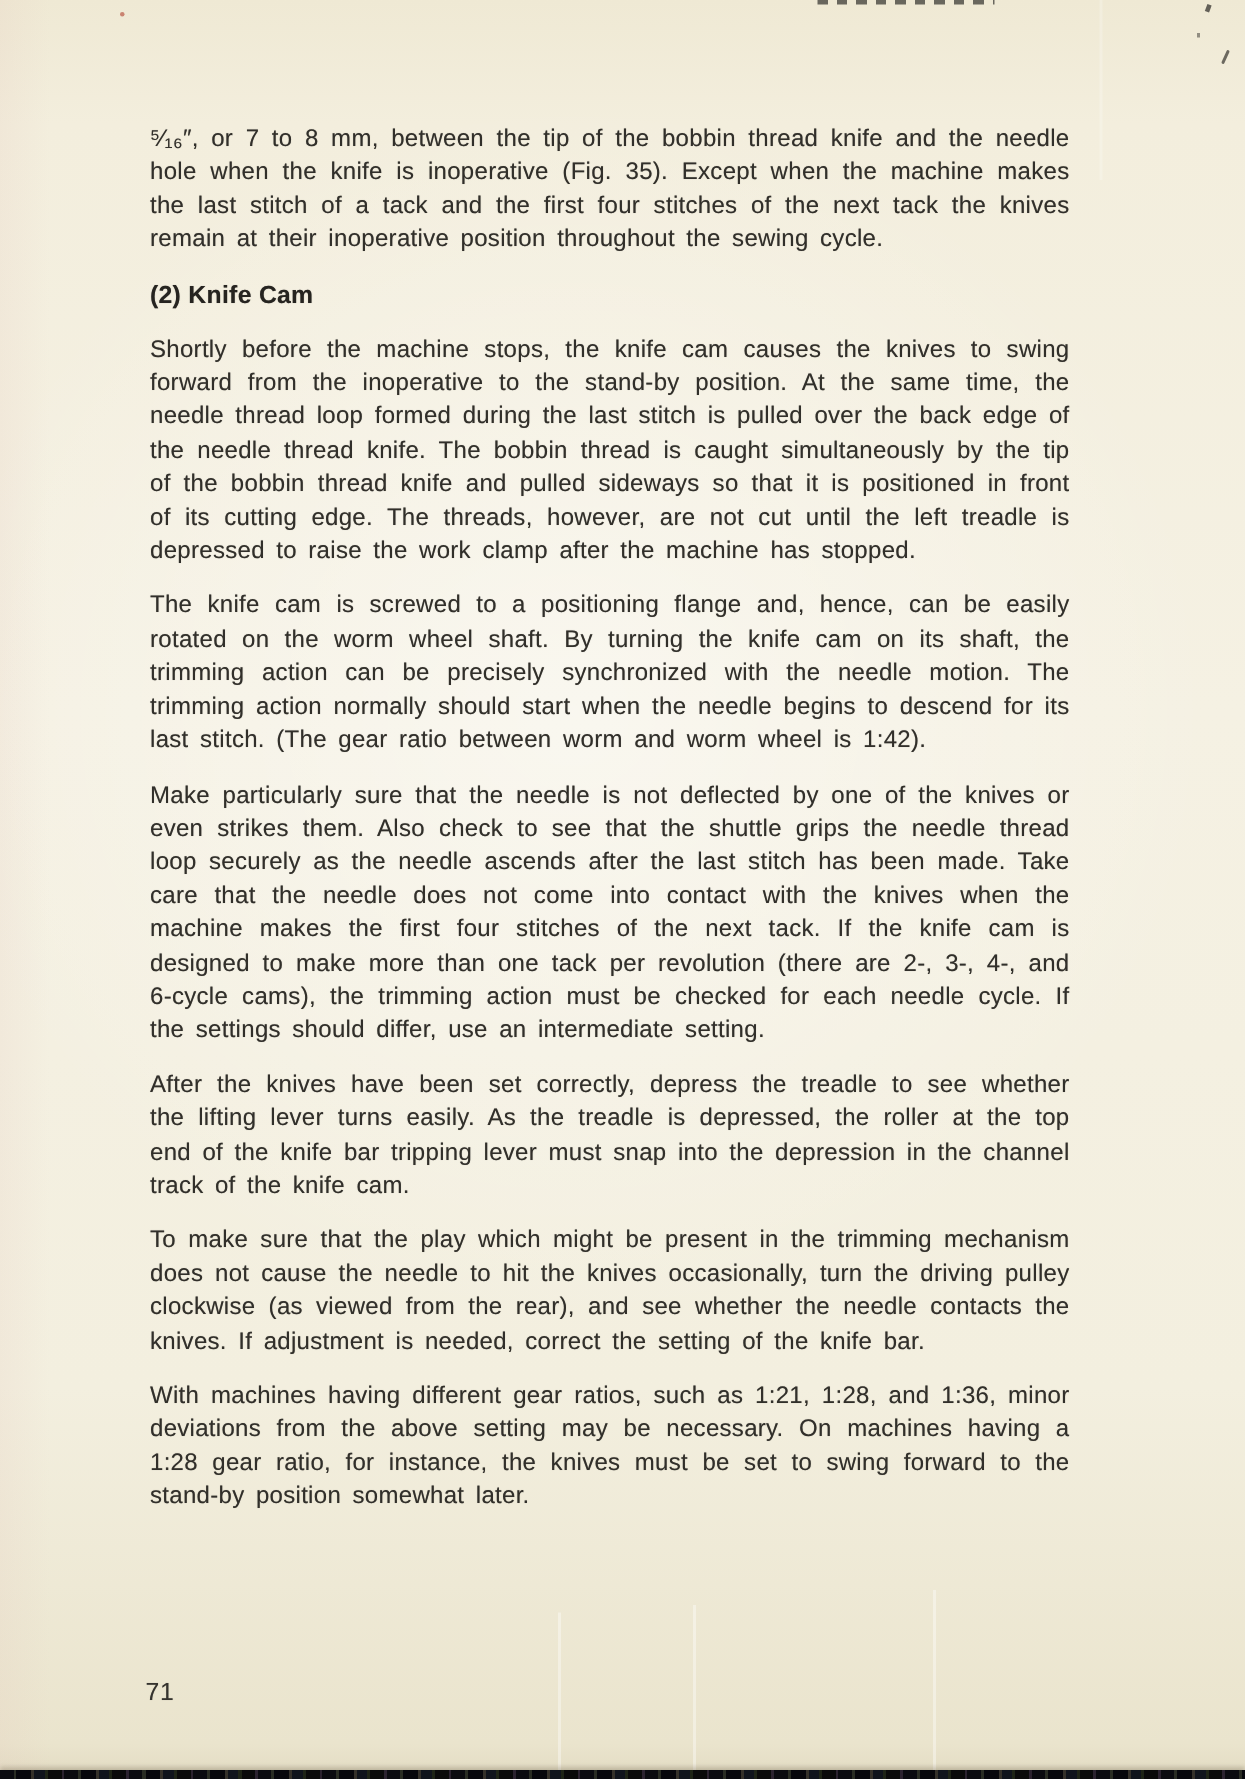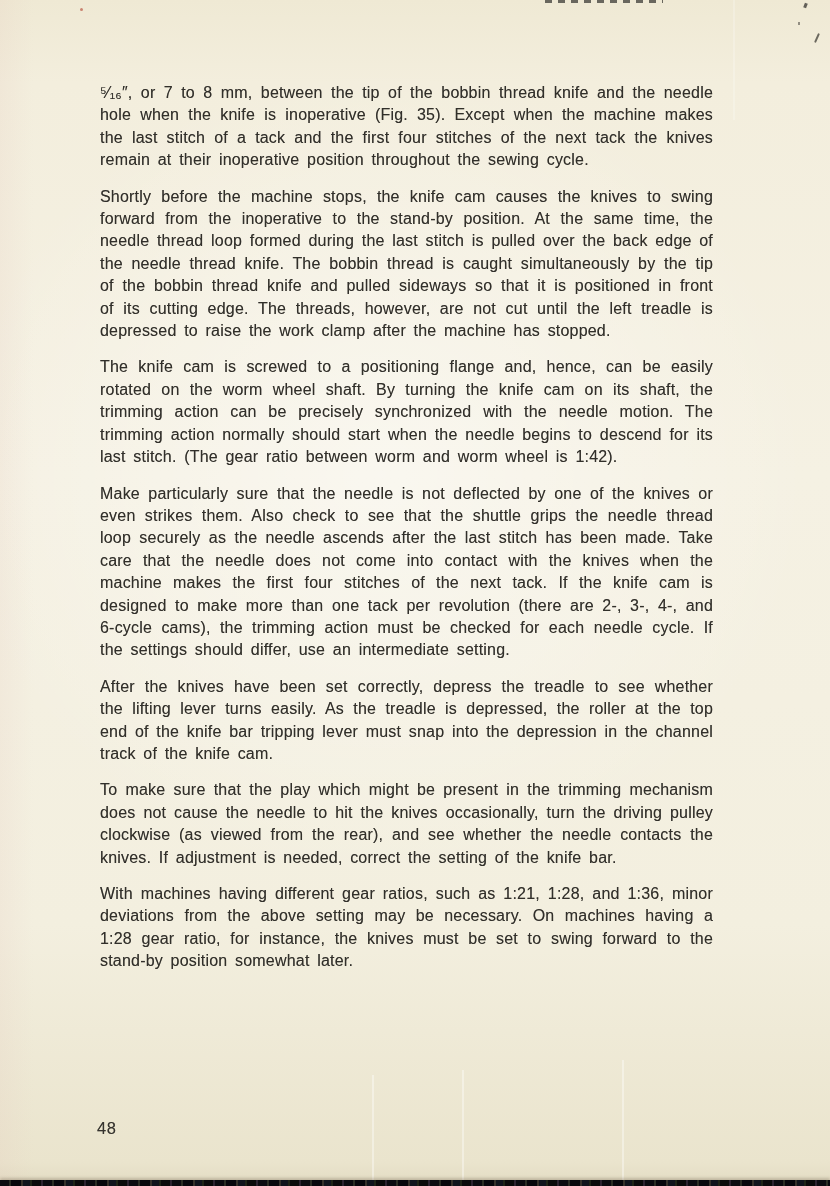--- a/index.html
+++ b/index.html
@@ -118,25 +118,26 @@
   <div class="speck speck-tr-2"></div>
   <div class="speck speck-tr-slash"></div>
   <div class="crease crease-1"></div>
   <div class="crease crease-2"></div>
   <div class="crease crease-3"></div>
   <div class="crease crease-4"></div>
 
   <main class="text-block">
     <p class="para">⁵⁄₁₆″, or 7 to 8 mm, between the tip of the bobbin thread knife and the needle hole when the knife is inoperative (Fig. 35). Except when the machine makes the last stitch of a tack and the first four stitches of the next tack the knives remain at their inoperative position throughout the sewing cycle.</p>
 
+    <h3 class="heading">(2) Knife Cam</h3>
 
     <p class="para">Shortly before the machine stops, the knife cam causes the knives to swing forward from the inoperative to the stand-by position. At the same time, the needle thread loop formed during the last stitch is pulled over the back edge of the needle thread knife. The bobbin thread is caught simultaneously by the tip of the bobbin thread knife and pulled sideways so that it is positioned in front of its cutting edge. The threads, however, are not cut until the left treadle is depressed to raise the work clamp after the machine has stopped.</p>
     <p class="para">The knife cam is screwed to a positioning flange and, hence, can be easily rotated on the worm wheel shaft. By turning the knife cam on its shaft, the trimming action can be precisely synchronized with the needle motion. The trimming action normally should start when the needle begins to descend for its last stitch. (The gear ratio between worm and worm wheel is 1:42).</p>
     <p class="para">Make particularly sure that the needle is not deflected by one of the knives or even strikes them. Also check to see that the shuttle grips the needle thread loop securely as the needle ascends after the last stitch has been made. Take care that the needle does not come into contact with the knives when the machine makes the first four stitches of the next tack. If the knife cam is designed to make more than one tack per revolution (there are 2-, 3-, 4-, and 6-cycle cams), the trimming action must be checked for each needle cycle. If the settings should differ, use an intermediate setting.</p>
     <p class="para">After the knives have been set correctly, depress the treadle to see whether the lifting lever turns easily. As the treadle is depressed, the roller at the top end of the knife bar tripping lever must snap into the depression in the channel track of the knife cam.</p>
     <p class="para">To make sure that the play which might be present in the trimming mechanism does not cause the needle to hit the knives occasionally, turn the driving pulley clockwise (as viewed from the rear), and see whether the needle contacts the knives. If adjustment is needed, correct the setting of the knife bar.</p>
     <p class="para">With machines having different gear ratios, such as 1:21, 1:28, and 1:36, minor deviations from the above setting may be necessary. On machines having a 1:28 gear ratio, for instance, the knives must be set to swing forward to the stand-by position somewhat later.</p>
   </main>
 
-  <div class="page-number">48</div>
+  <div class="page-number">71</div>
 
   <div class="bottom-edge"></div>
 </div>
 
 </body></html>

